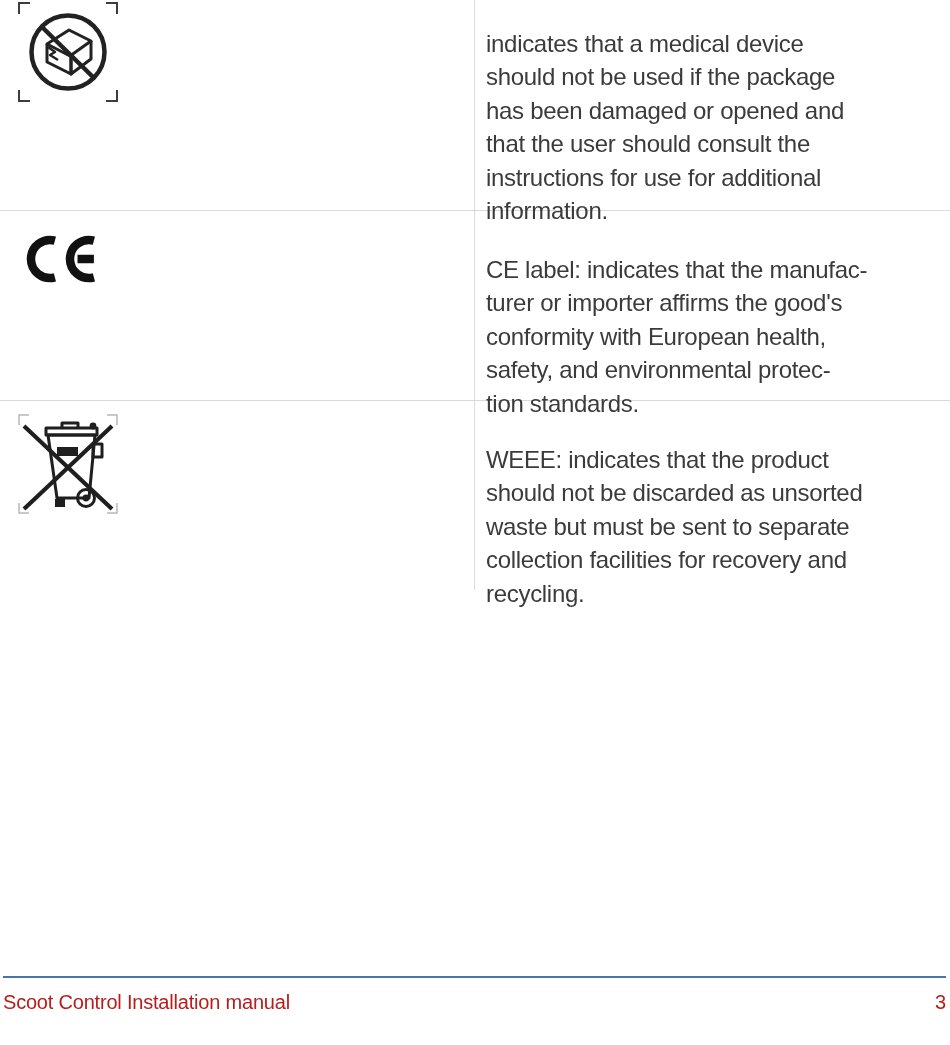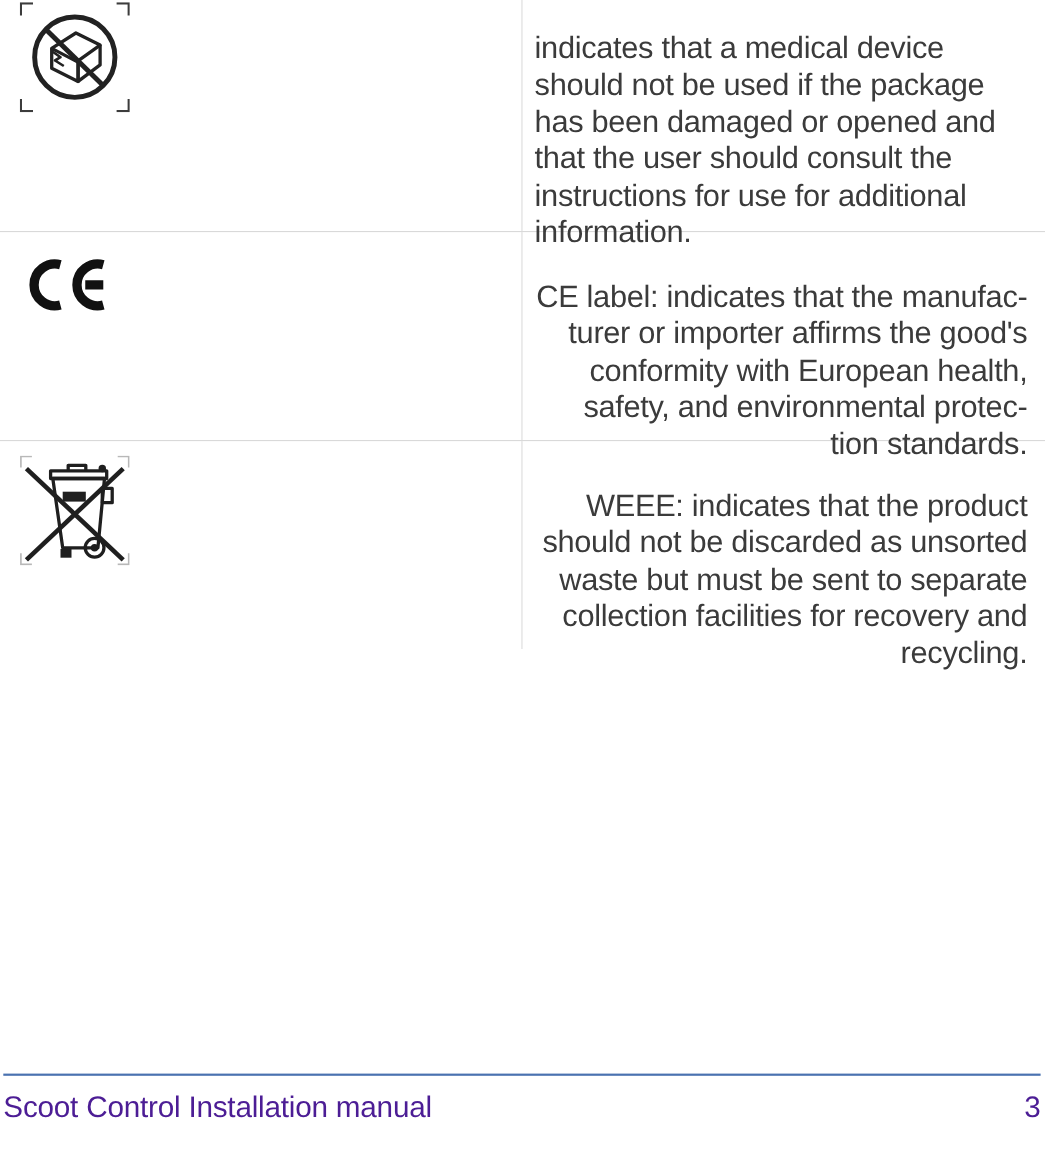--- a/index.html
+++ b/index.html
@@ -8,35 +8,35 @@
     position:relative;
     width:950px; height:1045px;
     background:#ffffff;
     font-family:"Liberation Sans", sans-serif;
     overflow:hidden;
   }
 
   
   .symbols-table { position:absolute; left:0; top:0; width:950px; }
   .row { display:flex; width:950px; }
-  .row + .row { border-top:1px solid #d9d9d9;text-align:right; }
+  .row + .row { border-top:1px solid #d9d9d9; }
   .row-1 { height:210px; }
   .row-2 { height:190px; }
   .row-3 { height:190px; }
   .row-4 { height:113px; }
   .symbol-cell {
     width:475px; flex:0 0 475px;
     border-right:1px solid #dcdcdc;
     position:relative;
   }
   .desc-cell {
     flex:1;
-    padding:8px 16px 0 11px;
+    padding:8px 4px 0 11px;
     color:#3b3b3b;
-    font-size:28px;
+    font-size:24px;
     line-height:33.5px;
     letter-spacing:-0.3px;
     white-space:pre-line;
   }
   .row-1 .desc-cell { padding-top:0; }
   .row-1 .desc-cell p { margin-top:-7px; }
   .desc-cell p { white-space:pre-line; }
 
   .icon-svg { position:absolute; display:block; }
   .pkg-icon  { left:18px; top:2px;  }
@@ -45,22 +45,22 @@
   .mfg-icon  { left:20px; top:14px; }
 
   
   .footer {
     position:absolute; left:3px; right:4px; top:976px;
     border-top:2.5px solid #4a72b0;
   }
   .footer-text {
     display:flex; justify-content:space-between; align-items:baseline;
     padding-top:13px;
-    color:#4c1d95;
-    font-size:27px;
+    color:#b91c1c;
+    font-size:20px;
     letter-spacing:-0.2px;
   }
 </style>
 </head>
 <body>
 
 <div class="page">
 
   <div class="symbols-table">
 

